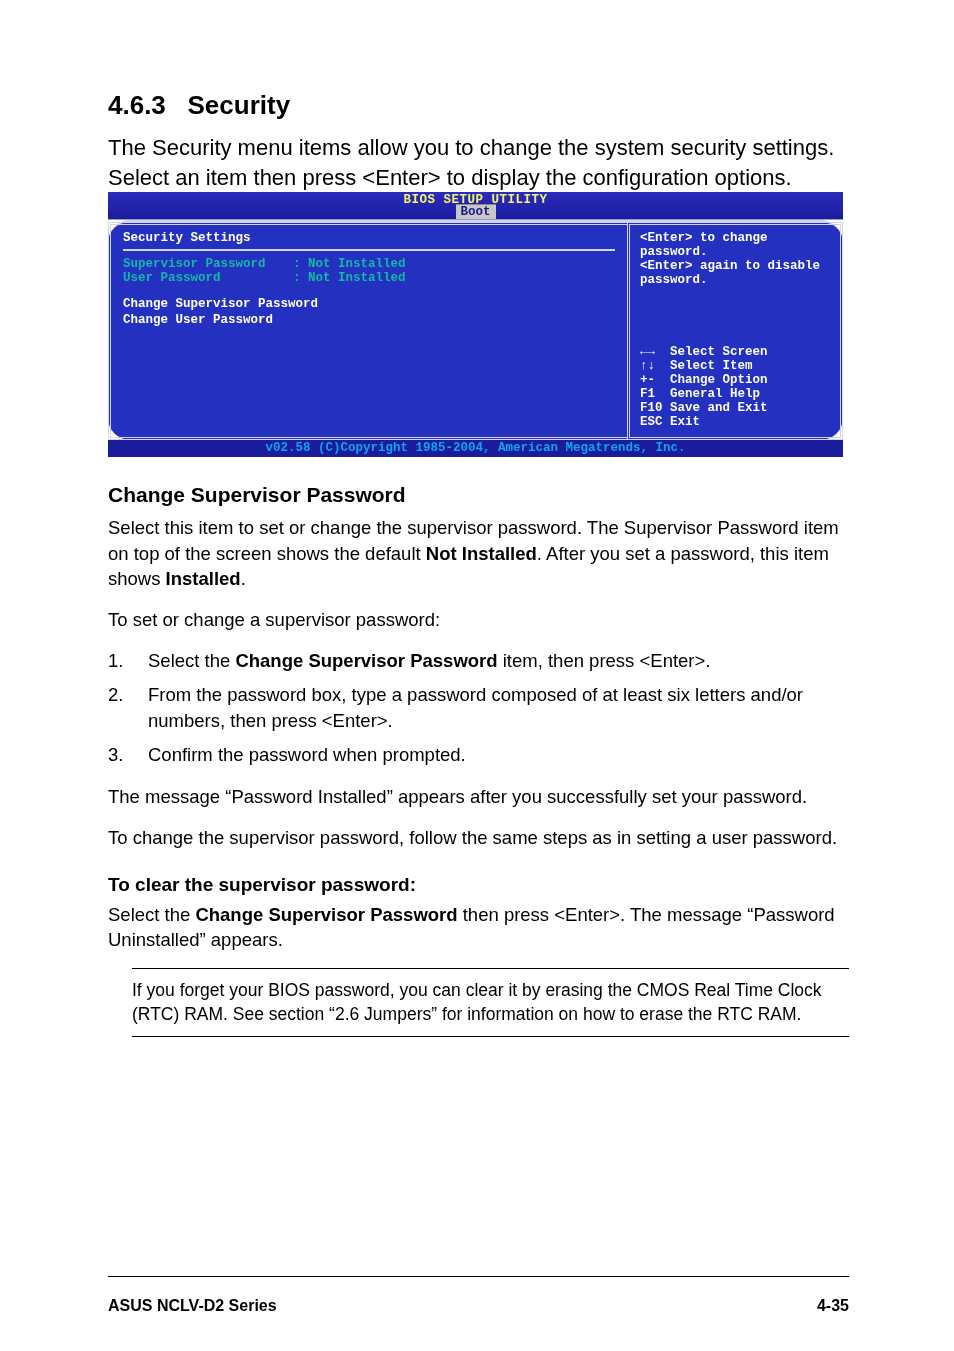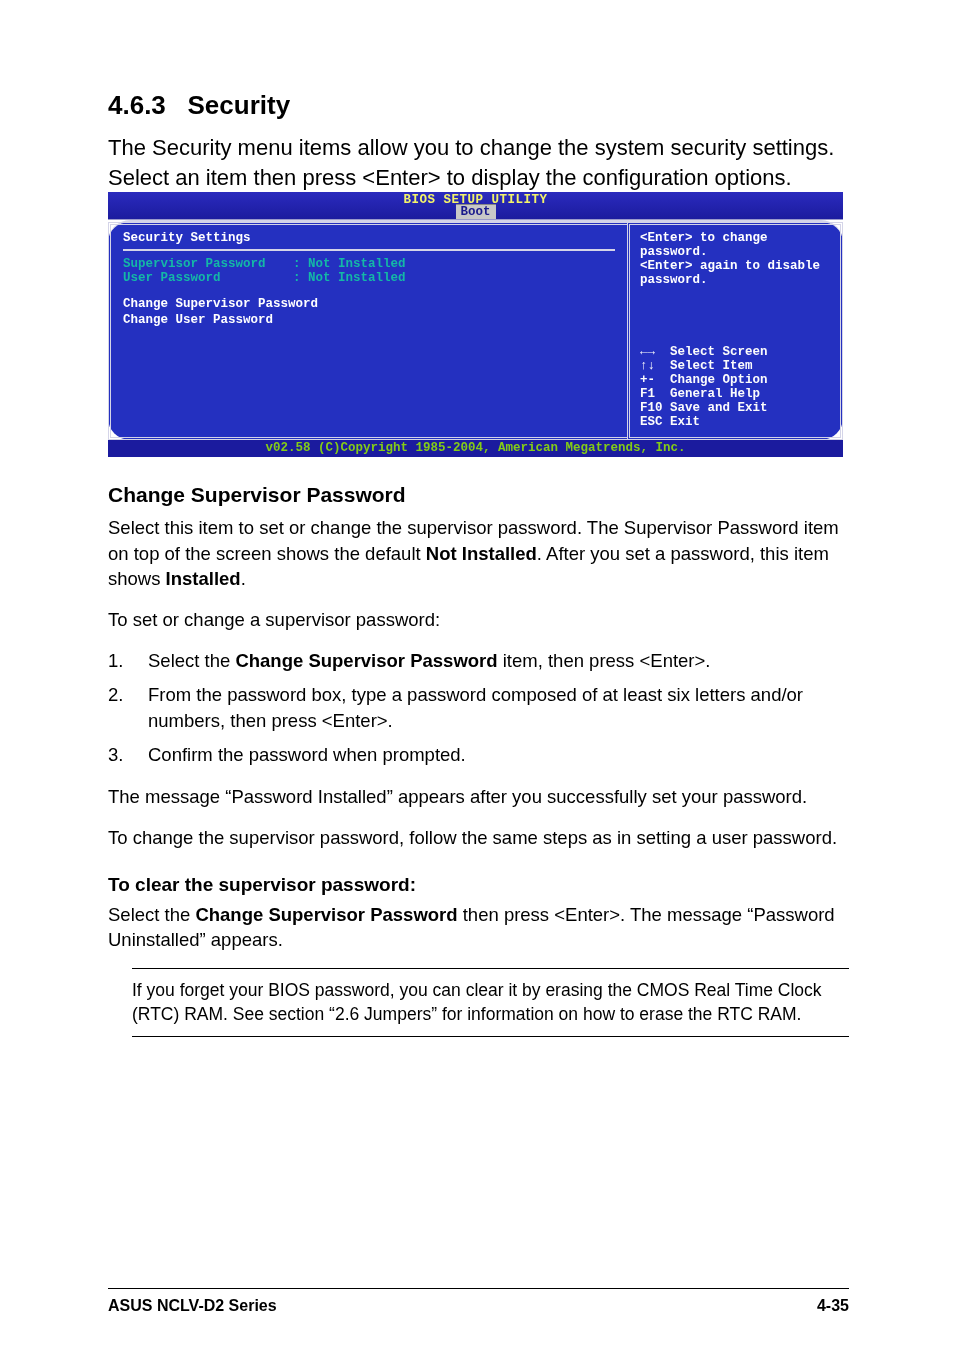--- a/index.html
+++ b/index.html
@@ -90,21 +90,21 @@
       margin: 4px 0 6px 0;
     }
     .bios-field-line { color: #14b8a6; display: flex; }
     .bios-field-label { width: 170px; }
     .bios-menu-line { color: #fff; margin-top: 12px; }
     .bios-help-top { color: #ffffff; }
     .bios-help-bottom { color: #fcfcfc; white-space: pre; }
     .bios-copyright {
       background: #1b1b9e;
       text-align: center;
-      color: #84cc16;
+      color: #0ea5e9;
       font-family: "Courier New", monospace;
       font-size: 12.5px;
       font-weight: bold;
       padding: 1px 0 2px 0;
     }
 
     .subhead {
       font-size: 21px;
       font-weight: bold;
       margin-bottom: 8px;
@@ -146,21 +146,21 @@
     .note-rule-top { border-top: 1.5px solid #000; margin-bottom: 10px; }
     .note-rule-bottom { border-top: 1.5px solid #000; margin-top: 10px; }
     .note-text { font-size: 17.5px; line-height: 1.35; }
 
     .footer {
       position: absolute;
       bottom: 36px;
       left: 108px;
       right: 105px;
       border-top: 1.5px solid #000;
-      padding-top: 8px;
+      padding-top: 20px;
       display: flex;
       justify-content: space-between;
       font-size: 16px;
       font-weight: bold;
     }
   </style>
 </head>
 <body>
 
 <div class="section-num-title">

